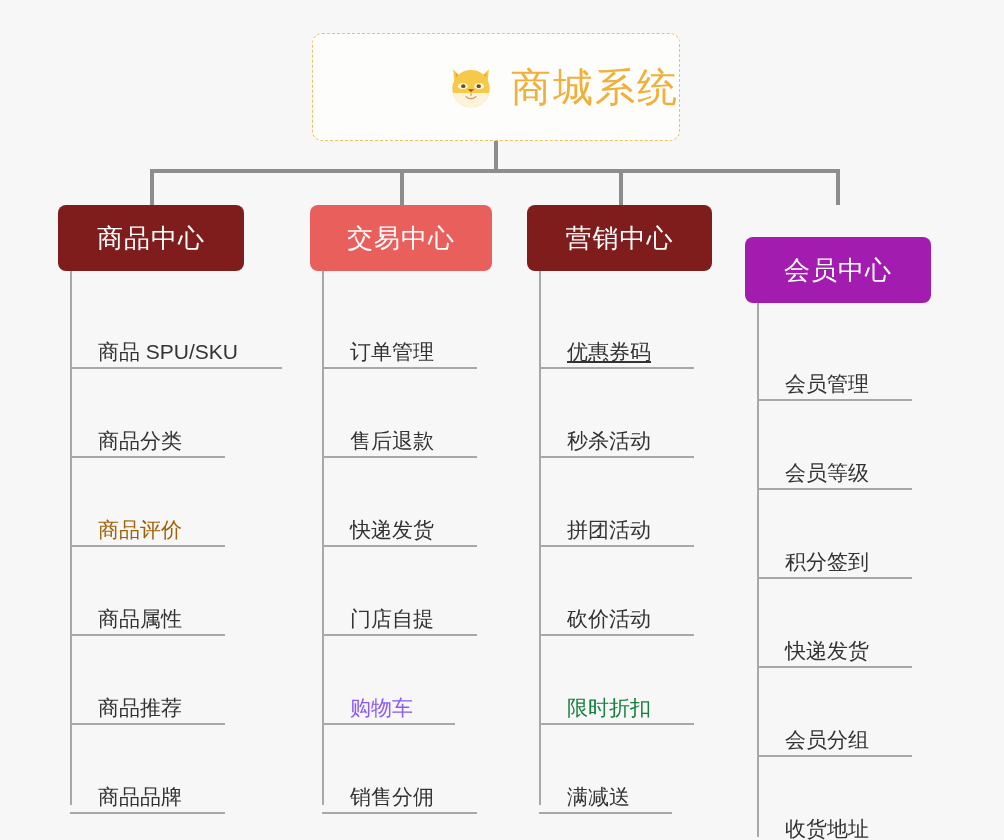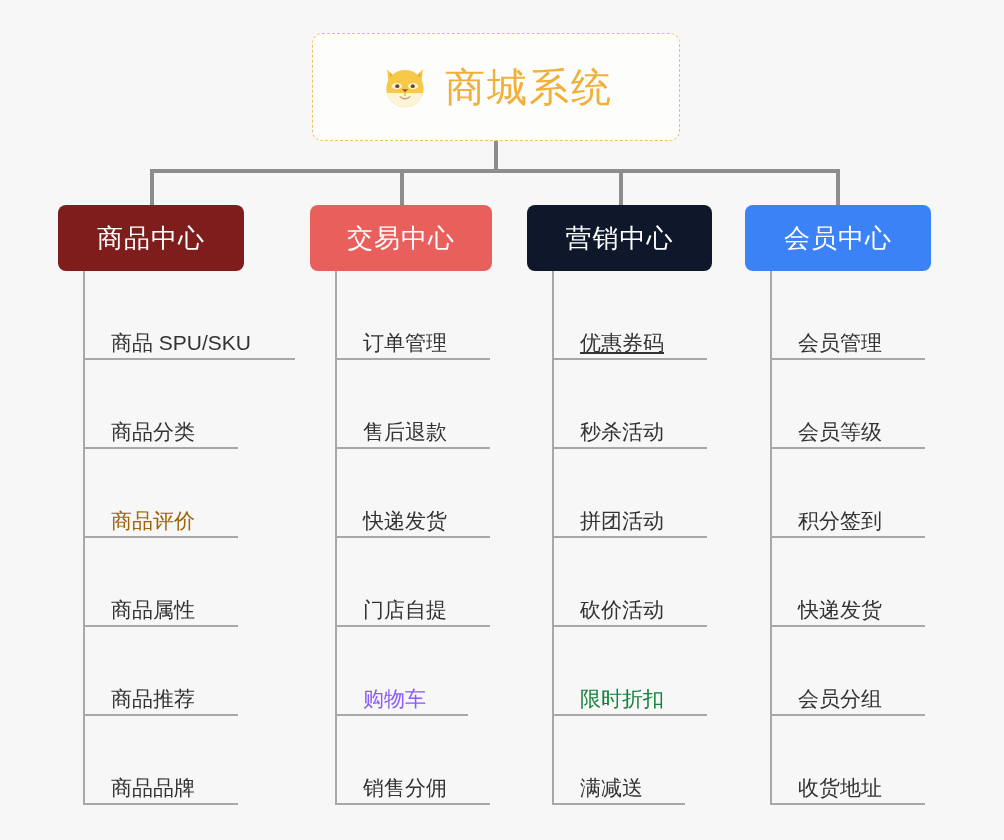--- a/index.html
+++ b/index.html
@@ -24,21 +24,21 @@
     position: absolute;
     left: 312px;
     top: 33px;
     width: 368px;
     height: 108px;
     background: #fdfdfb;
     border: 1.5px dashed #f0c060;
     border-radius: 10px;
     display: flex;
     align-items: center;
-    justify-content: center;
+    justify-content: flex-end;
     gap: 14px;
   }
   .root-emoji {
     width: 52px;
     height: 52px;
     flex: 0 0 52px;
     position: relative;
   }
   .root-title {
     font-size: 40px;
@@ -84,22 +84,22 @@
     align-items: center;
     justify-content: center;
     color: #ffffff;
     font-size: 26px;
     letter-spacing: 1px;
   }
 
   
   .leaf-list {
     position: relative;
-    margin-left: 25px;
-    padding-top: 0;
+    margin-left: 12px;
+    padding-top: 9px;
   }
   .leaf-spine {             
     position: absolute;
     left: 0;
     top: 0;
     width: 2px;
     background: #a8a8a8;
   }
   .leaf {
     position: relative;
@@ -216,21 +216,21 @@
         <span class="leaf-underline" style="width: 133px; background: rgb(168, 168, 168);"></span>
       </div>
       <div class="leaf">
         <span class="leaf-label" style="color: rgb(51, 51, 51);">销售分佣</span>
         <span class="leaf-underline" style="width: 155px; background: rgb(168, 168, 168);"></span>
       </div>
     </div>
   </div>
 
   <div class="branch" style="left:527px;width:185px">
-    <div class="branch-header" style="background: #0f172a; font-family: Liberation Serif, serif;">
+    <div class="branch-header" style="background: #7f1d1d; font-family: Liberation Serif, serif;">
       <span>营销中心</span>
     </div>
     <div class="leaf-list">
       <div class="leaf-spine" style="height: 534px; background: rgb(168, 168, 168);"></div>
       <div class="leaf">
         <span class="leaf-label" style="color: rgb(51, 51, 51); text-decoration: underline;">优惠券码</span>
         <span class="leaf-underline" style="width: 155px; background: rgb(168, 168, 168);"></span>
       </div>
       <div class="leaf">
         <span class="leaf-label" style="color: rgb(51, 51, 51);">秒杀活动</span>
@@ -249,21 +249,21 @@
         <span class="leaf-underline" style="width: 155px; background: rgb(168, 168, 168);"></span>
       </div>
       <div class="leaf">
         <span class="leaf-label" style="color: rgb(51, 51, 51);">满减送</span>
         <span class="leaf-underline" style="width: 133px; background: rgb(168, 168, 168);"></span>
       </div>
     </div>
   </div>
 
   <div class="branch" style="left:745px;width:186px">
-    <div class="branch-header" style="background: #3b82f6;">
+    <div class="branch-header" style="background: #a21caf; margin-top: 32px;">
       <span>会员中心</span>
     </div>
     <div class="leaf-list">
       <div class="leaf-spine" style="height: 534px; background: rgb(168, 168, 168);"></div>
       <div class="leaf">
         <span class="leaf-label" style="color: rgb(51, 51, 51);">会员管理</span>
         <span class="leaf-underline" style="width: 155px; background: rgb(168, 168, 168);"></span>
       </div>
       <div class="leaf">
         <span class="leaf-label" style="color: rgb(51, 51, 51);">会员等级</span>

